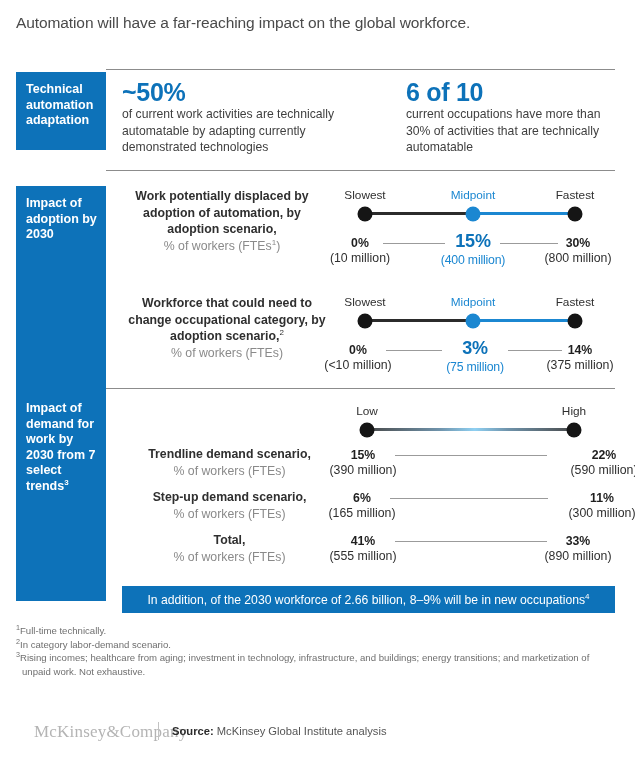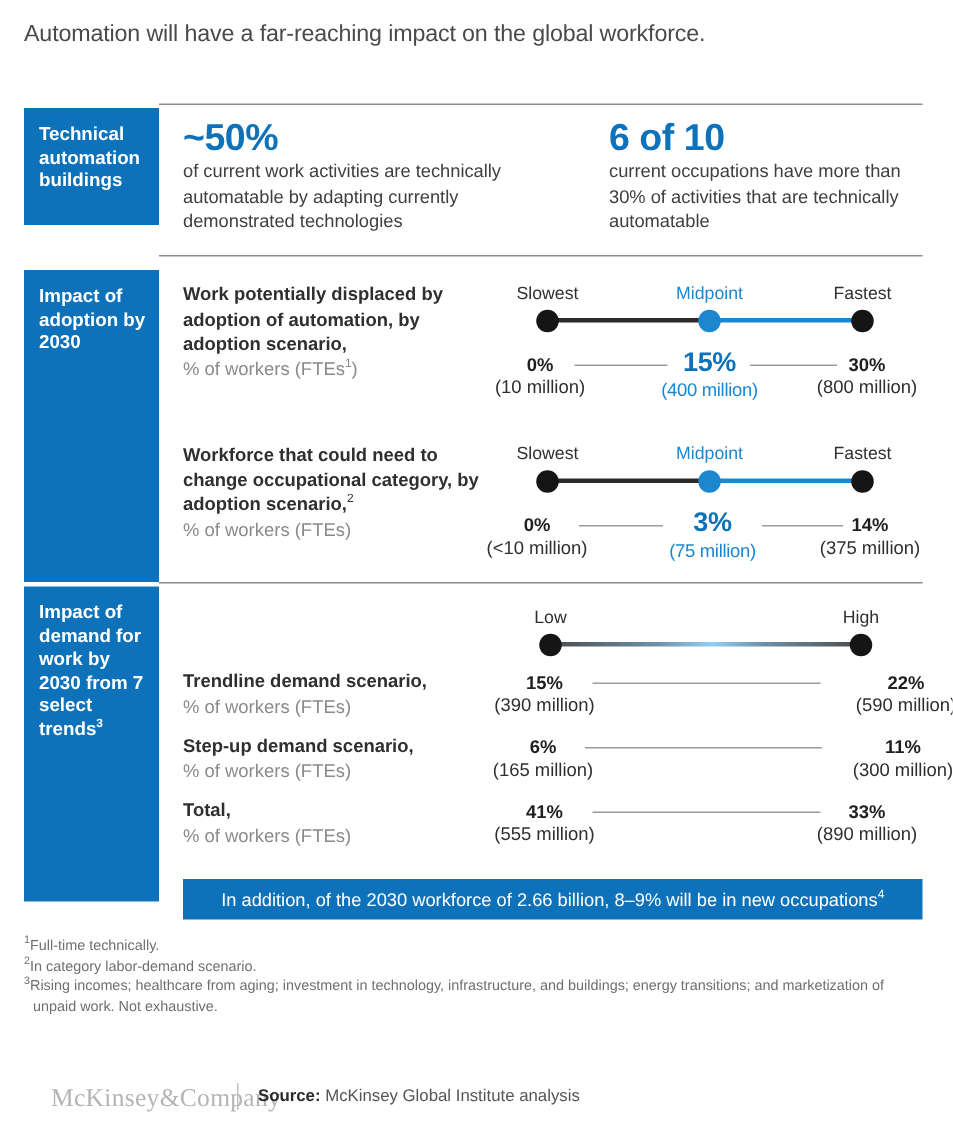--- a/index.html
+++ b/index.html
@@ -65,20 +65,21 @@
     color: #3f3f3f;
   }
 
   
   .rowlabel {
     position: absolute;
     font-size: 12.3px;
     line-height: 16.5px;
     font-weight: bold;
     color: #2f2f2f;
+    text-align: center;
   }
   .rowlabel .sub {
     font-weight: normal;
     color: #8a8a8a;
   }
   .rowlabel sup { font-size: 8px; font-weight: normal; vertical-align: super; line-height: 0; }
 
   
   .scale { position: absolute; }
 
@@ -198,32 +199,32 @@
   .source b { color: #2b2b2b; }
 </style>
 </head>
 <body>
 
 <div class="headline">Automation will have a far-reaching impact on the global workforce.</div>
 
 <div class="rule" style="left:106px; top:69px; width:509px;"></div>
 
 <div class="catblock" style="top:72px; height:78px;">
-  <span>Technical automation buildings</span>
+  <span>Technical automation adaptation</span>
 </div>
 
 <div class="statbig" style="left:122px; top:78px;">~50%</div>
 <div class="statbody" style="left:122px; top:106px; width:255px;">of current work activities are technically automatable by adapting currently demonstrated technologies</div>
 
 <div class="statbig" style="left:406px; top:78px;">6 of 10</div>
 <div class="statbody" style="left:406px; top:106px; width:210px;">current occupations have more than 30% of activities that are technically automatable</div>
 
 <div class="rule" style="left:106px; top:170px; width:509px;"></div>
 
-<div class="catblock" style="top:180px; height:208px;">
+<div class="catblock" style="top:186px; height:208px;">
   <span>Impact of adoption by 2030</span>
 </div>
 
 <div class="rowlabel" style="left:122px; top:188px; width:200px;">
   <span>Work potentially displaced by adoption of automation, by adoption scenario,</span><br>
   <span class="sub"><span>% of workers (FTEs</span><sup>1</sup><span>)</span></span>
 </div>
 
 <div class="scale" style="left:0; top:0;">
   <span class="cap" style="left:365px; top:188px;">Slowest</span>

